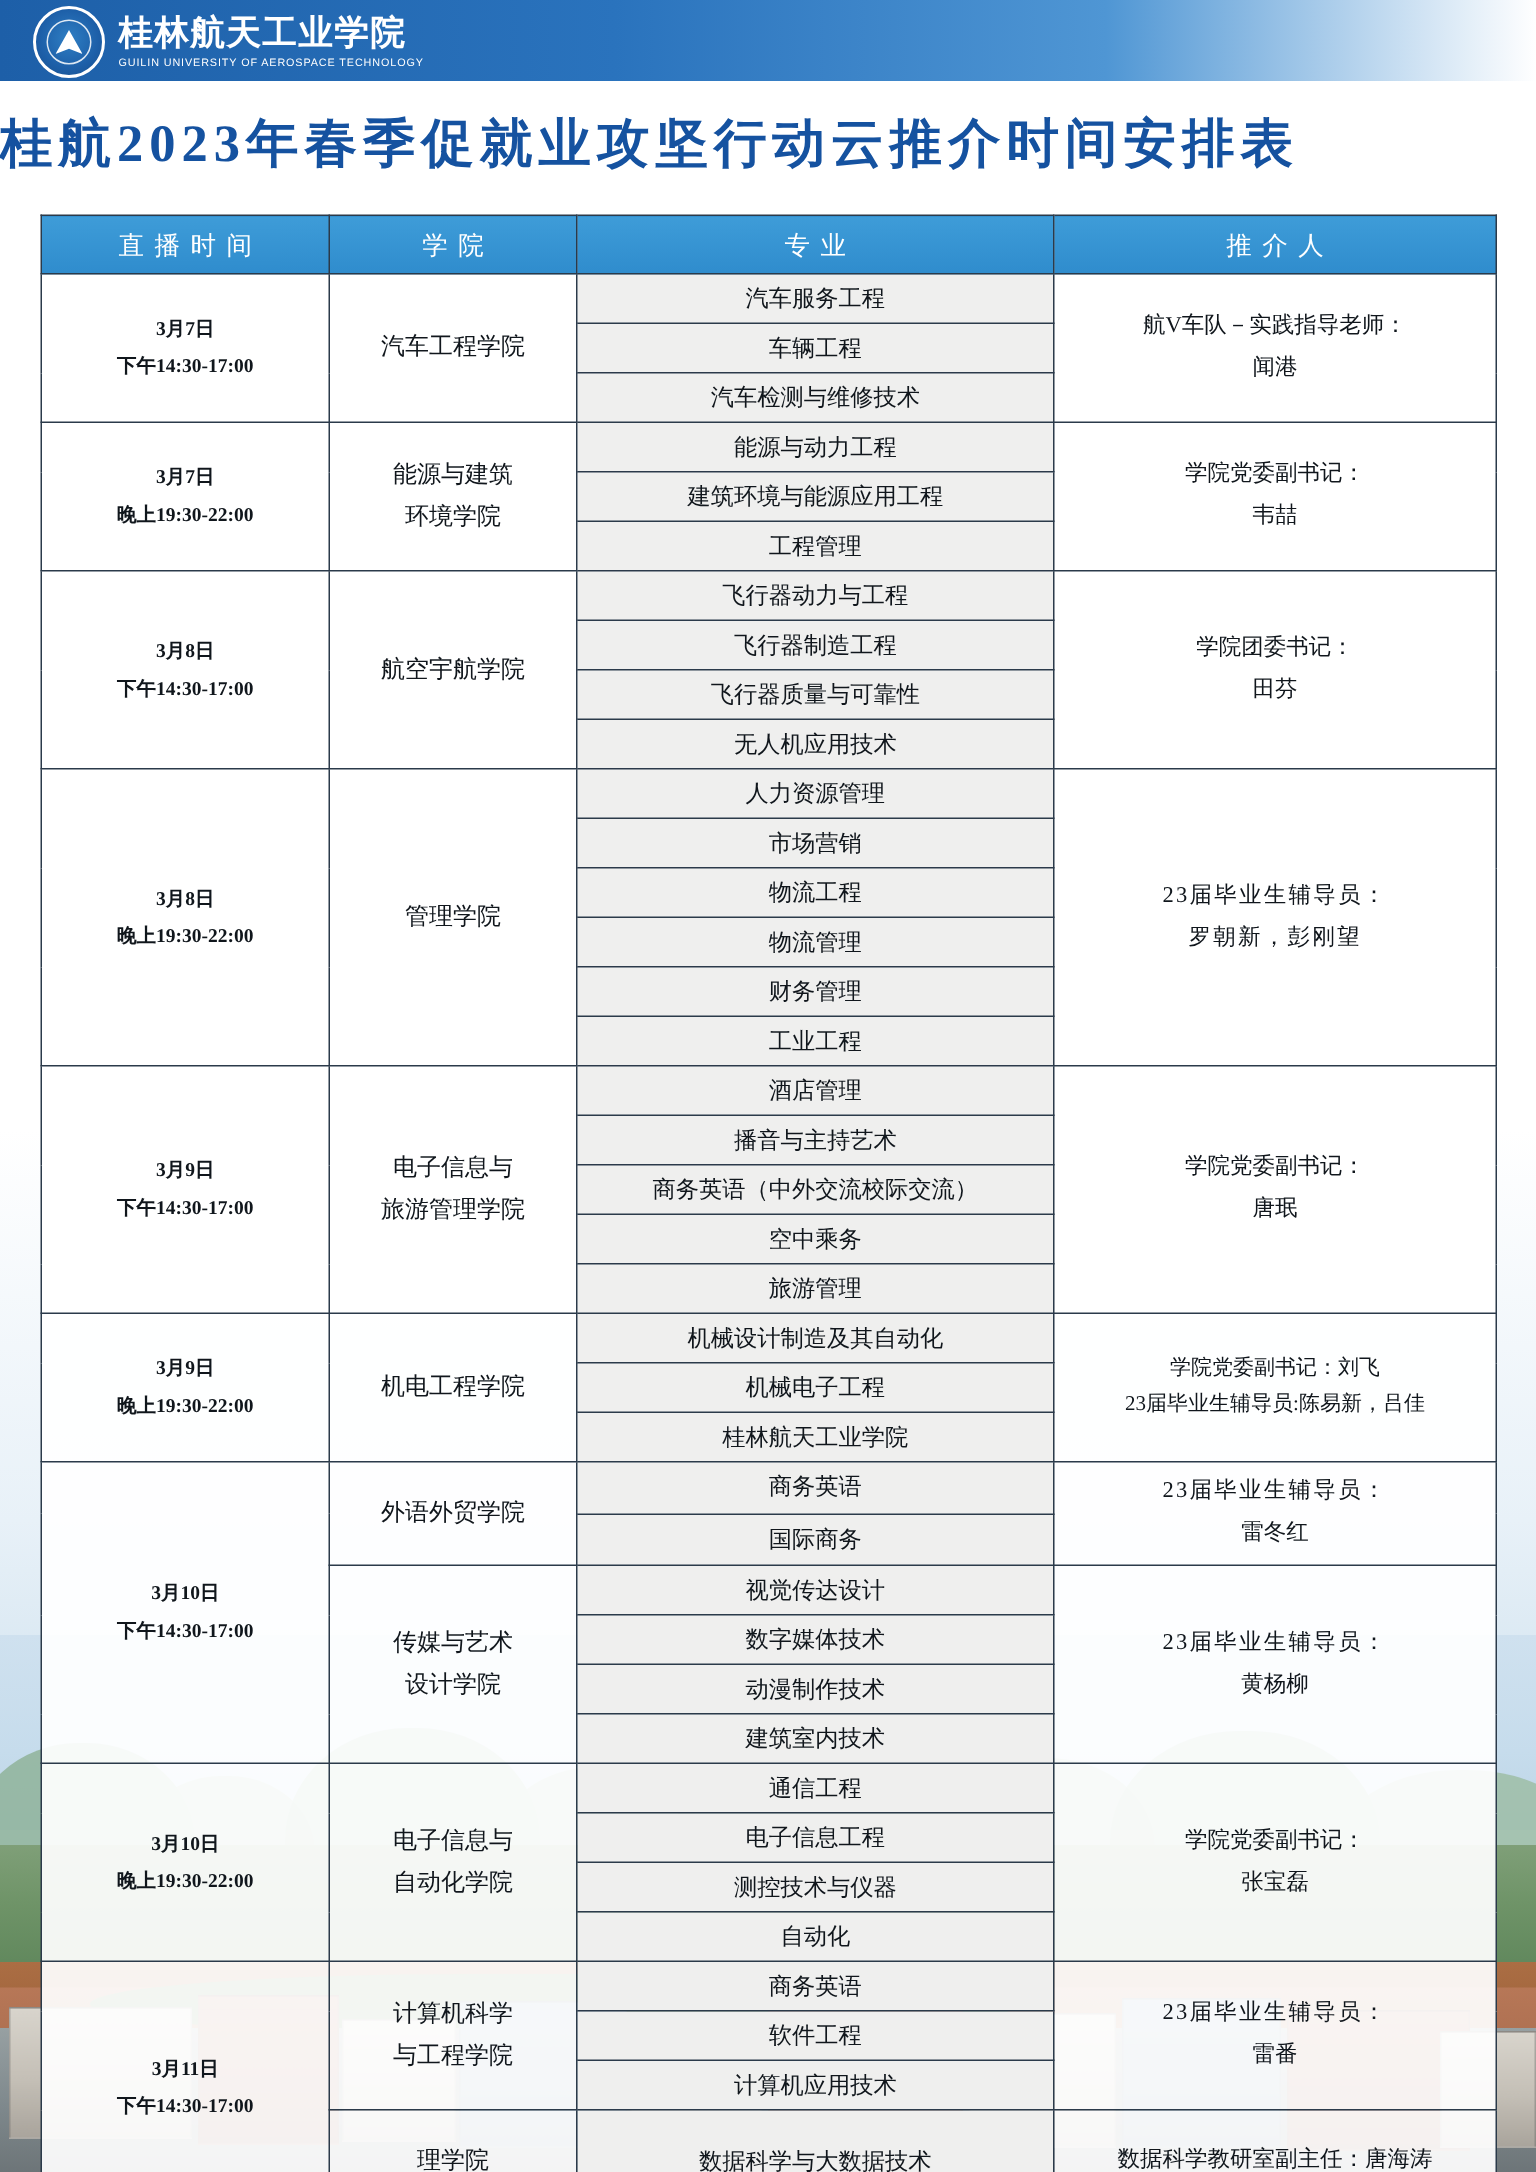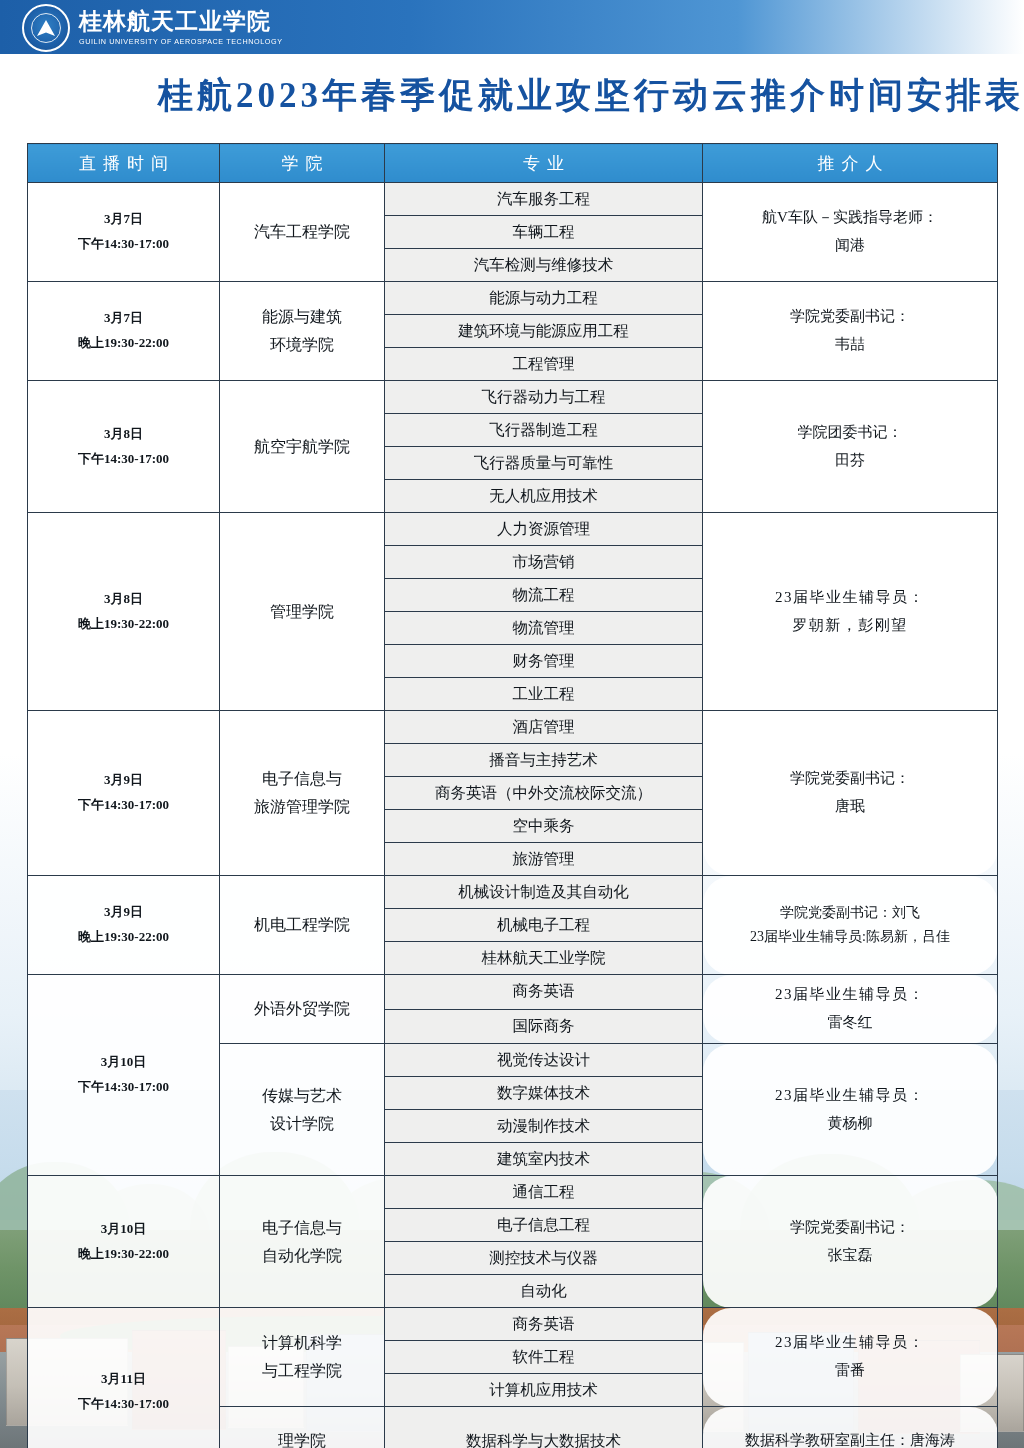--- a/index.html
+++ b/index.html
@@ -138,21 +138,21 @@
     color: #ffffff;
     letter-spacing: .6px;
     margin-top: 2px;
   }
 
   
   .doc-title {
     position: absolute;
     left: 0; top: 72px;
     width: 1024px;
-    text-align: right;
+    text-align: left;
     font-family: "Liberation Serif", serif;
     font-size: 35px;
     font-weight: bold;
     color: #1552a0;
     letter-spacing: 4px;
     white-space: nowrap;
   }
 
   
   .table-wrap {
@@ -200,21 +200,20 @@
     background: #efefee;
     font-size: 15.5px;
     height: 30px;
     padding: 1px 4px;
   }
   td.cell-person {
     background: rgba(255,255,255,.92);
     font-size: 15px;
     line-height: 1.85;
     padding: 4px 6px;
-    border-radius: 28px;
   }
   td.cell-person.tight {
     font-size: 14px;
     line-height: 1.75;
   }
   .ln { display: block; }
   .sp { letter-spacing: 1.5px; }
 </style>
 </head>
 <body>

